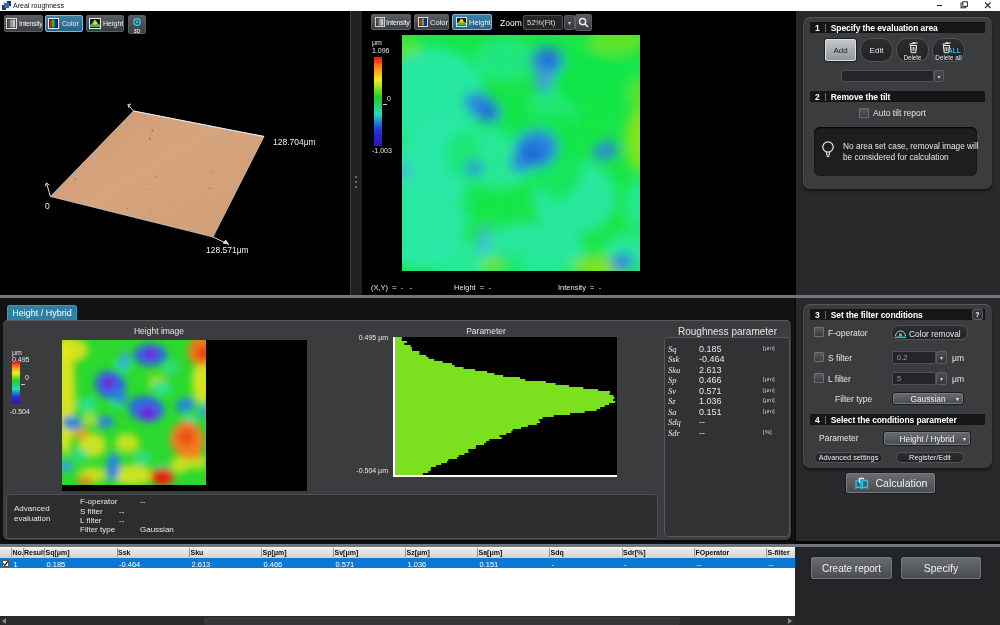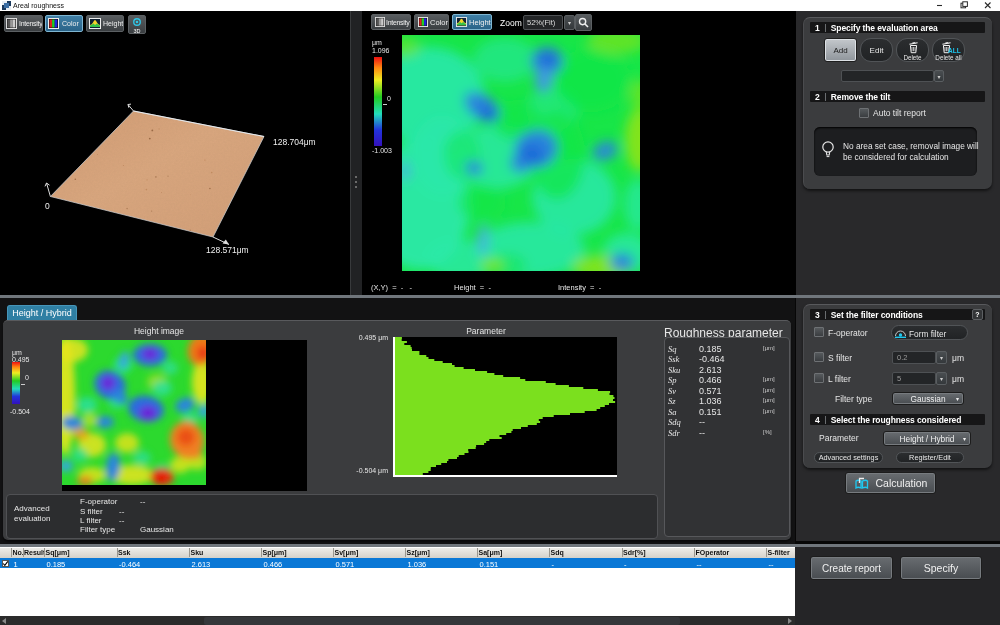--- a/index.html
+++ b/index.html
@@ -359,21 +359,21 @@
       <rect x="2" y="130" width="35.8" height="2"></rect>
       <rect x="2" y="132" width="35.7" height="2"></rect>
       <rect x="2" y="134" width="33.4" height="2"></rect>
       <rect x="2" y="136" width="27.8" height="2"></rect>
       <rect x="2" y="138" width="28.2" height="2"></rect>
     </g>
  <rect x="0" y="0" width="2" height="140" fill="#fff"></rect>
  <rect x="0" y="138" width="224" height="2" fill="#fff"></rect>
 </svg>
 
-<div class="lbl" style="left:664px;top:326px;width:127px;font-size:12px">Roughness parameter</div>
+<div class="lbl" style="left:664px;top:326px;width:127px;text-align:center;font-size:10px">Roughness parameter</div>
 <div class="abs" style="left:664px;top:337px;width:126px;height:200px;background:#313234;border:1px solid #57585b;border-radius:4px;box-sizing:border-box"></div>
 <div class="lbl" style="left:668px;top:343.5px;font-size:8.5px;font-family:'Liberation Serif',serif;font-style:italic">Sq</div>
 <div class="lbl" style="left:699px;top:343.5px;font-size:9px">0.185</div>
 <div class="lbl" style="left:763px;top:344.5px;font-size:6px;color:#ccc">[μm]</div>
 <div class="lbl" style="left:668px;top:354.0px;font-size:8.5px;font-family:'Liberation Serif',serif;font-style:italic">Ssk</div>
 <div class="lbl" style="left:699px;top:354.0px;font-size:9px">-0.464</div>
 <div class="lbl" style="left:668px;top:364.5px;font-size:8.5px;font-family:'Liberation Serif',serif;font-style:italic">Sku</div>
 <div class="lbl" style="left:699px;top:364.5px;font-size:9px">2.613</div>
 <div class="lbl" style="left:668px;top:375.0px;font-size:8.5px;font-family:'Liberation Serif',serif;font-style:italic">Sp</div>
 <div class="lbl" style="left:699px;top:375.0px;font-size:9px">0.466</div>
@@ -517,38 +517,38 @@
  <span style="margin-left:auto;margin-right:2px;width:9px;height:9px;background:#333537;border:1px solid #5c5f62;border-radius:2px;color:#fff;font-size:7px;font-weight:bold;display:flex;align-items:center;justify-content:center">?</span>
   </div>
 <div class="chk" style="left:814px;top:327px"></div>
 <div class="lbl" style="left:828px;top:328px">F-operator</div>
 <div class="dbtn" style="left:891px;top:325px;width:77px;height:15px">
  <svg width="13" height="11" viewBox="0 0 13 11" style="position:absolute;left:2px;top:2px">
       <path d="M1.5 8 A5 5 0 0 1 11.5 8" fill="none" stroke="#c8c8c8" stroke-width="1"></path>
       <circle cx="6.5" cy="7" r="1.7" fill="#1fc8f0"></circle>
       <line x1="1" y1="9.3" x2="12" y2="9.3" stroke="#1fc8f0" stroke-width="1.4"></line>
     </svg>
- <span style="position:absolute;left:17px;top:3px;font-size:8.3px">Form filter</span>
+ <span style="position:absolute;left:17px;top:3px;font-size:8.3px">Color removal</span>
   </div>
 <div class="chk" style="left:814px;top:352px"></div>
 <div class="lbl" style="left:828px;top:353px">S filter</div>
 <div class="ddown" style="left:892px;top:351px;width:44px;height:13px;color:#9a9a9a;font-size:7.5px;line-height:12px;padding-left:4px">0.2</div>
 <div class="ddarrow" style="left:936px;top:351px;height:13px;width:11px">▾</div>
 <div class="lbl" style="left:952px;top:353px">μm</div>
 <div class="chk" style="left:814px;top:373px"></div>
 <div class="lbl" style="left:828px;top:374px">L filter</div>
 <div class="ddown" style="left:892px;top:372px;width:44px;height:13px;color:#9a9a9a;font-size:7.5px;line-height:12px;padding-left:4px">5</div>
 <div class="ddarrow" style="left:936px;top:372px;height:13px;width:11px">▾</div>
 <div class="lbl" style="left:952px;top:374px">μm</div>
 <div class="lbl" style="left:835px;top:394px">Filter type</div>
 <div class="greybtn" style="left:892px;top:392px;width:72px;height:13px;font-size:8.3px">Gaussian<span style="position:absolute;right:4px;font-size:6px">▾</span></div>
 <div class="hdrbar" style="left:810px;top:414px;width:175px">
     <span class="num">4</span>
     <span class="sep"></span>
-    <span class="t">Select the roughness considered</span>
+    <span class="t">Select the conditions parameter</span>
   </div>
 <div class="lbl" style="left:819px;top:433px">Parameter</div>
 <div class="greybtn" style="left:883px;top:431px;width:88px;height:15px;font-size:8.3px">Height / Hybrid<span style="position:absolute;right:4px;font-size:6px">▾</span></div>
 <div class="dbtn" style="left:814px;top:452px;width:69px;height:11px;font-size:7.3px;text-align:center;line-height:10px">Advanced settings</div>
 <div class="dbtn" style="left:896px;top:452px;width:68px;height:11px;font-size:7.3px;text-align:center;line-height:10px">Register/Edit</div>
 <div class="greybtn" style="left:845px;top:472px;width:91px;height:22px;font-size:10.5px">
  <svg width="16" height="15" viewBox="0 0 16 15" style="margin-right:6px">
       <path d="M2 5 q2 -1.5 5 0 v7 q-3 -1.5 -5 0 z M13.5 5 q-2 -1.5 -5 0 v7 q3 -1.5 5 0 z" fill="none" stroke="#1fc8f0" stroke-width="1.3"></path>
       <path d="M5.5 7 V2.5 h4.5" fill="none" stroke="#eee" stroke-width="1.3"></path>
     </svg>

